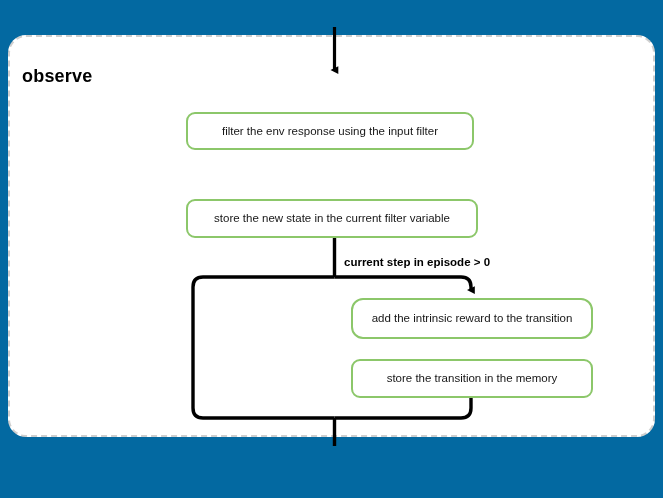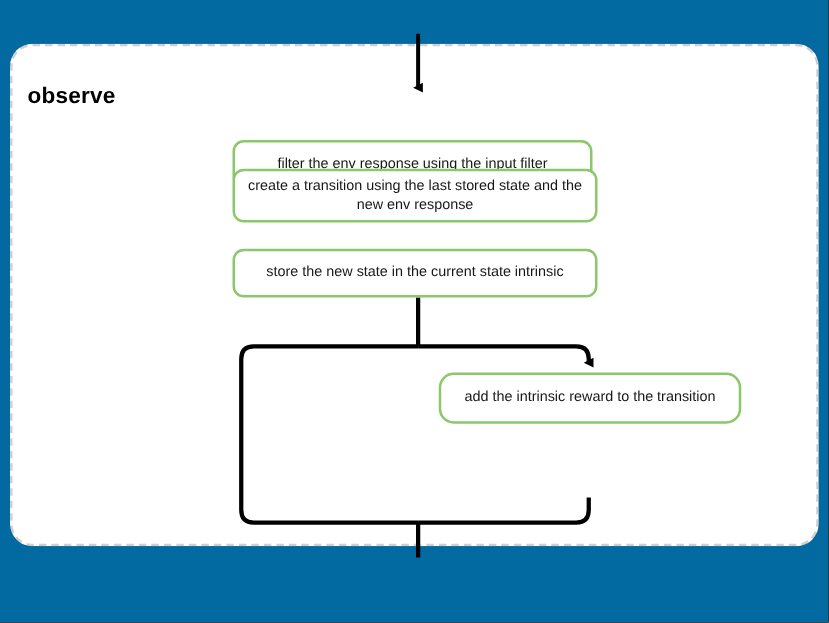--- a/index.html
+++ b/index.html
@@ -106,27 +106,28 @@
 
     <path d="M 471 398 L 471 408 Q 471 418 461 418 L 334.5 418" stroke="#000000" stroke-width="3.4" fill="none"></path>
 
     <path d="M 334.5 418 L 334.5 446" stroke="#000000" stroke-width="3.4" fill="none"></path>
   </svg>
 
   <div class="node" id="node-filter">
     <span>filter the env response using the input filter</span>
   </div>
 
-  <div class="node" id="node-create">
-    <span>create a transition using the last stored state and the new env response</span>
+
+  <div class="node" id="node-store-state">
+    <span>store the new state in the current filter variable</span>
   </div>
 
-  <div class="node" id="node-store-state">
-    <span>store the new state in the current state intrinsic</span>
-  </div>
-
+  <div id="cond-label">current step in episode &gt; 0</div>
 
   <div class="node" id="node-intrinsic">
     <span>add the intrinsic reward to the transition</span>
   </div>
 
+  <div class="node" id="node-store-mem">
+    <span>store the transition in the memory</span>
+  </div>
 
 </div>
 
 </body></html>

